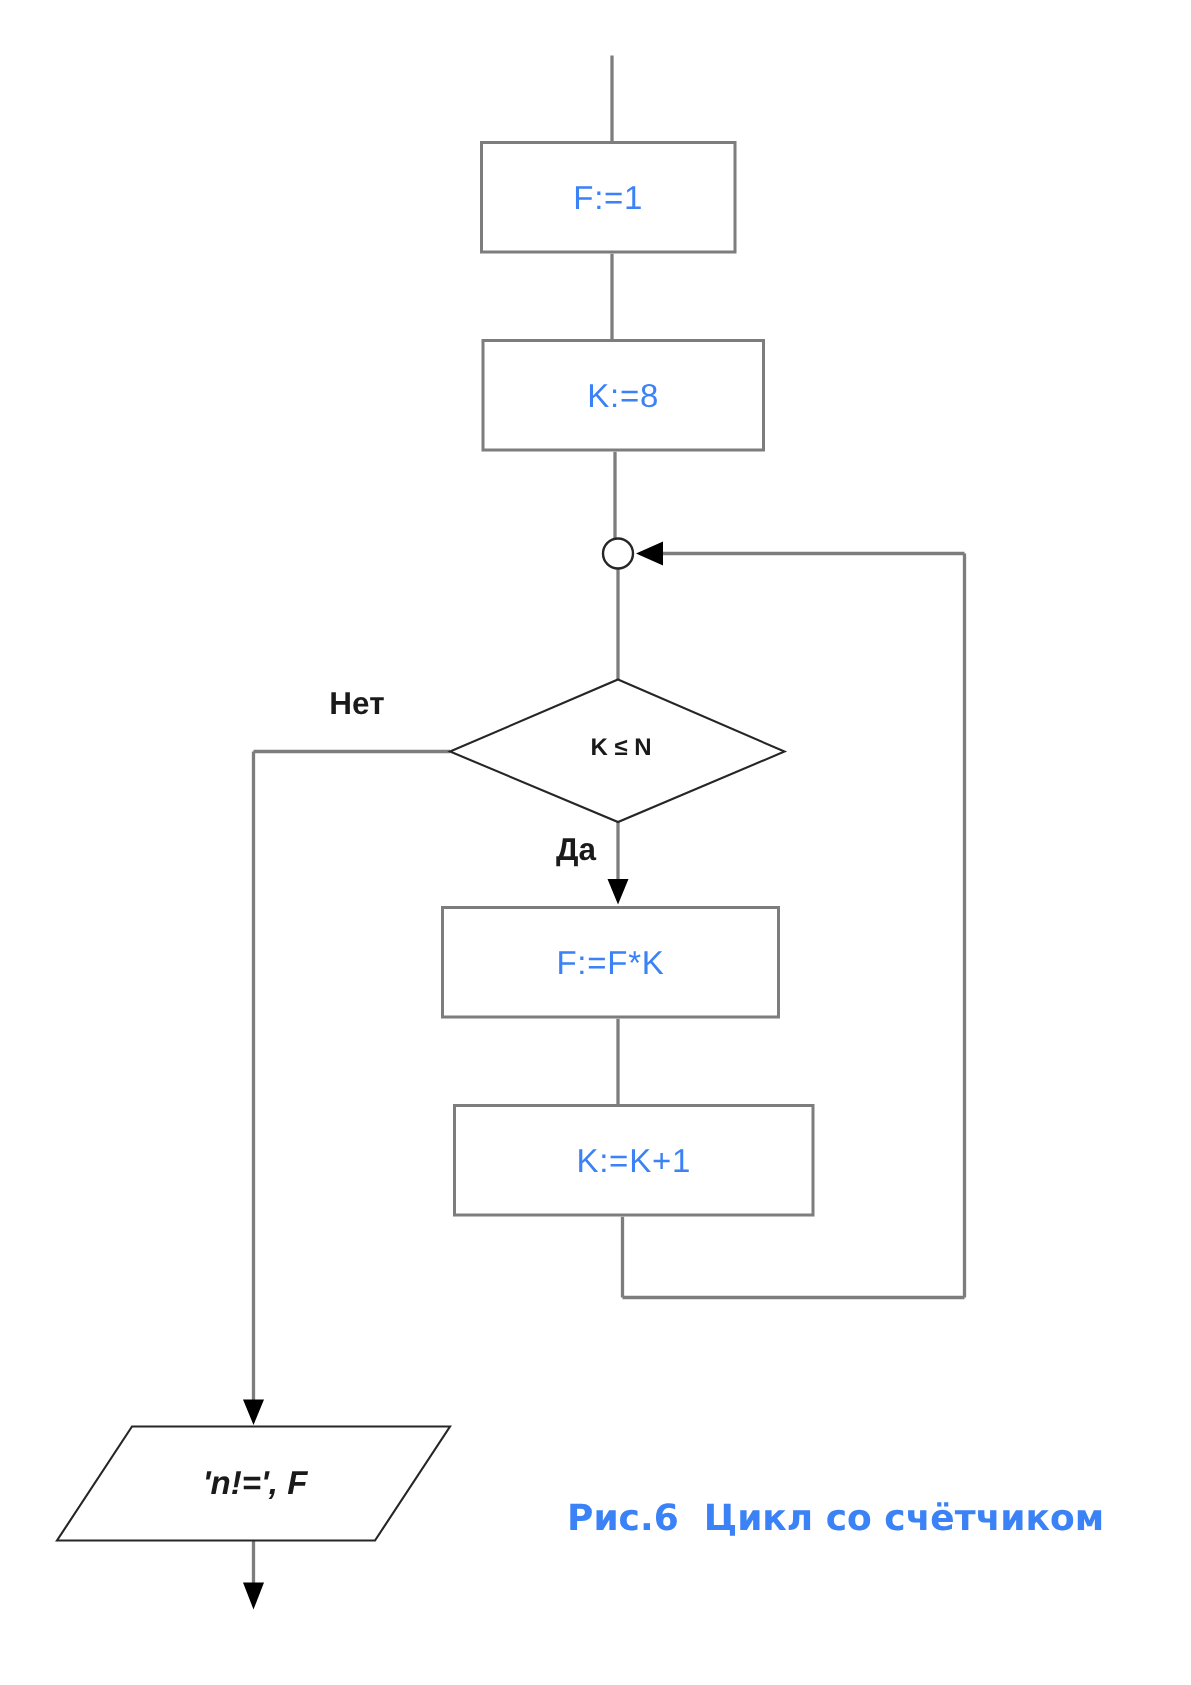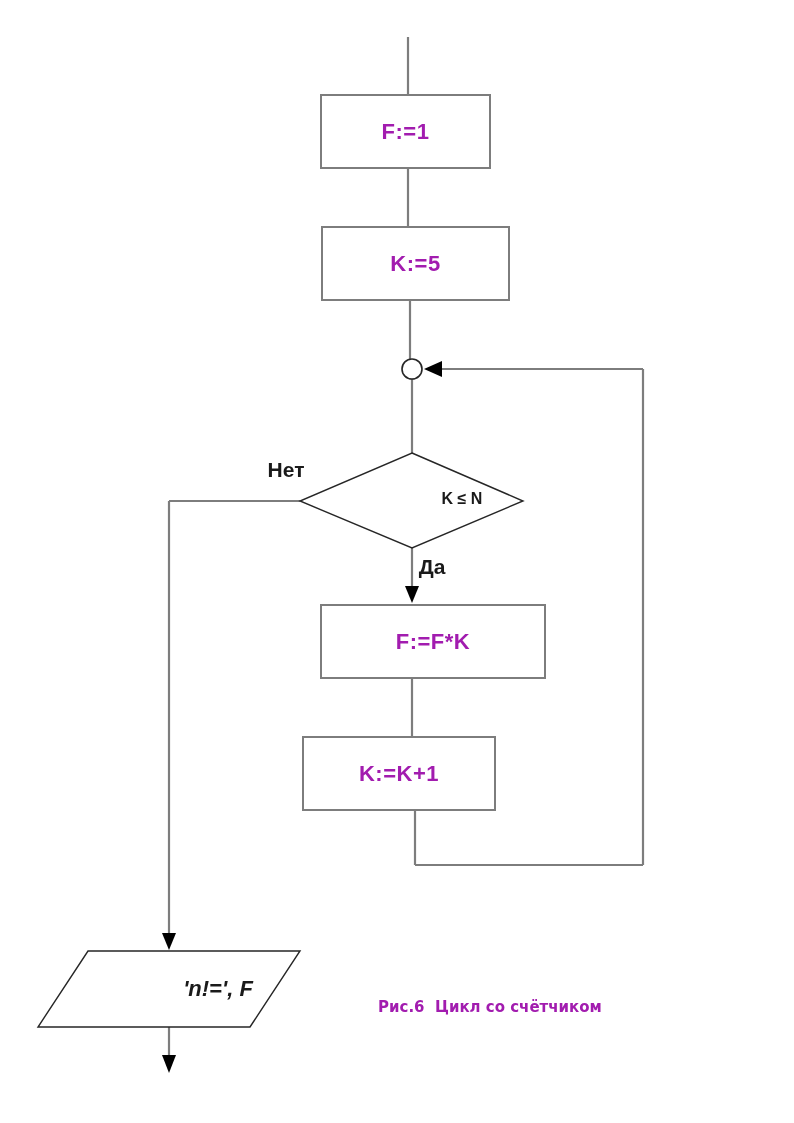--- a/index.html
+++ b/index.html
@@ -23,43 +23,42 @@
   .process-box {
     position: absolute;
     box-sizing: border-box;
     border: 2px solid #7d7d7d;
     background: #ffffff;
     display: flex;
     align-items: center;
     justify-content: center;
   }
   .node-text {
-    font-weight: bold;
+    font-weight: normal;
     font-size: 22px;
-    color: #a21caf;
+    color: #3b82f6;
     letter-spacing: 0.5px;
     white-space: pre;
   }
   .float-label {
     position: absolute;
     transform: translate(-50%, -50%);
     font-weight: bold;
     font-size: 21px;
     color: #1a1a1a;
     white-space: pre;
-    margin-left: 48px;
   }
   .caption {
     position: absolute;
     left: 378px;
     top: 998px;
     font-family: "DejaVu Sans", sans-serif;
     font-weight: bold;
-    font-size: 15px;
-    color: #a21caf;
+    font-size: 24px;
+    color: #3b82f6;
     white-space: pre;
   }
 </style>
 </head>
 <body>
 
 <div class="canvas">
 
   <svg width="794" height="1123" viewBox="0 0 794 1123">
 
@@ -91,28 +90,28 @@
     <path d="M 412 453 L 523 501 L 412 548 L 300 501 Z" fill="#ffffff" stroke="#262626" stroke-width="1.4"></path>
 
     <path d="M 88 951 L 300 951 L 250 1027 L 38 1027 Z" fill="#ffffff" stroke="#262626" stroke-width="1.4"></path>
   </svg>
 
   <div class="process-box" style="left:320px; top:94px; width:171px; height:75px;">
     <span class="node-text">F:=1</span>
   </div>
 
   <div class="process-box" style="left:321px; top:226px; width:189px; height:75px;">
-    <span class="node-text">K:=5</span>
+    <span class="node-text">K:=8</span>
   </div>
 
-  <div class="process-box" style="left:320px; top:604px; width:226px; height:75px;">
+  <div class="process-box" style="left:294px; top:604px; width:226px; height:75px;">
     <span class="node-text">F:=F*K</span>
   </div>
 
-  <div class="process-box" style="left:302px; top:736px; width:194px; height:75px;">
+  <div class="process-box" style="left:302px; top:736px; width:241px; height:75px;">
     <span class="node-text">K:=K+1</span>
   </div>
 
   <div class="float-label" style="left:414px; top:499px; font-size:16px;">K ≤ N</div>
 
   <div class="float-label" style="left:170px; top:989px; font-size:22px;font-style:italic;">'n!=', F</div>
 
   <div class="float-label" style="left:238px; top:470px;">Нет</div>
 
   <div class="float-label" style="left:384px; top:567px;">Да</div>

